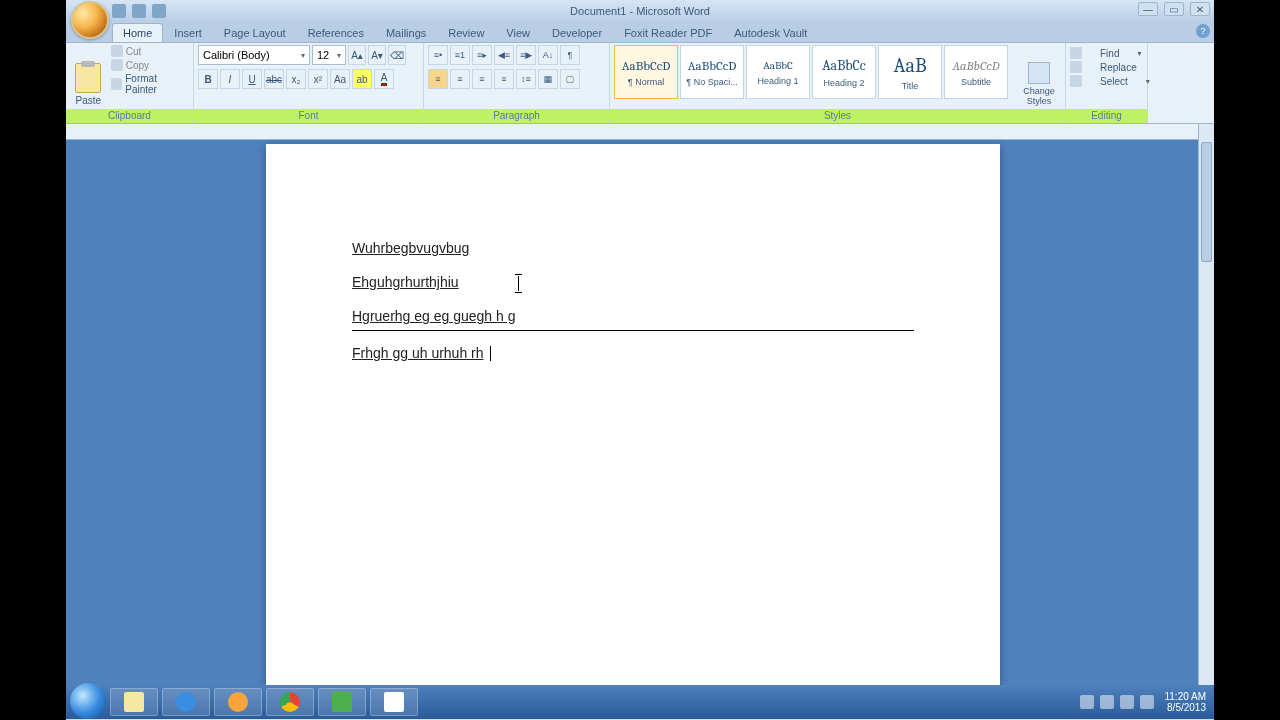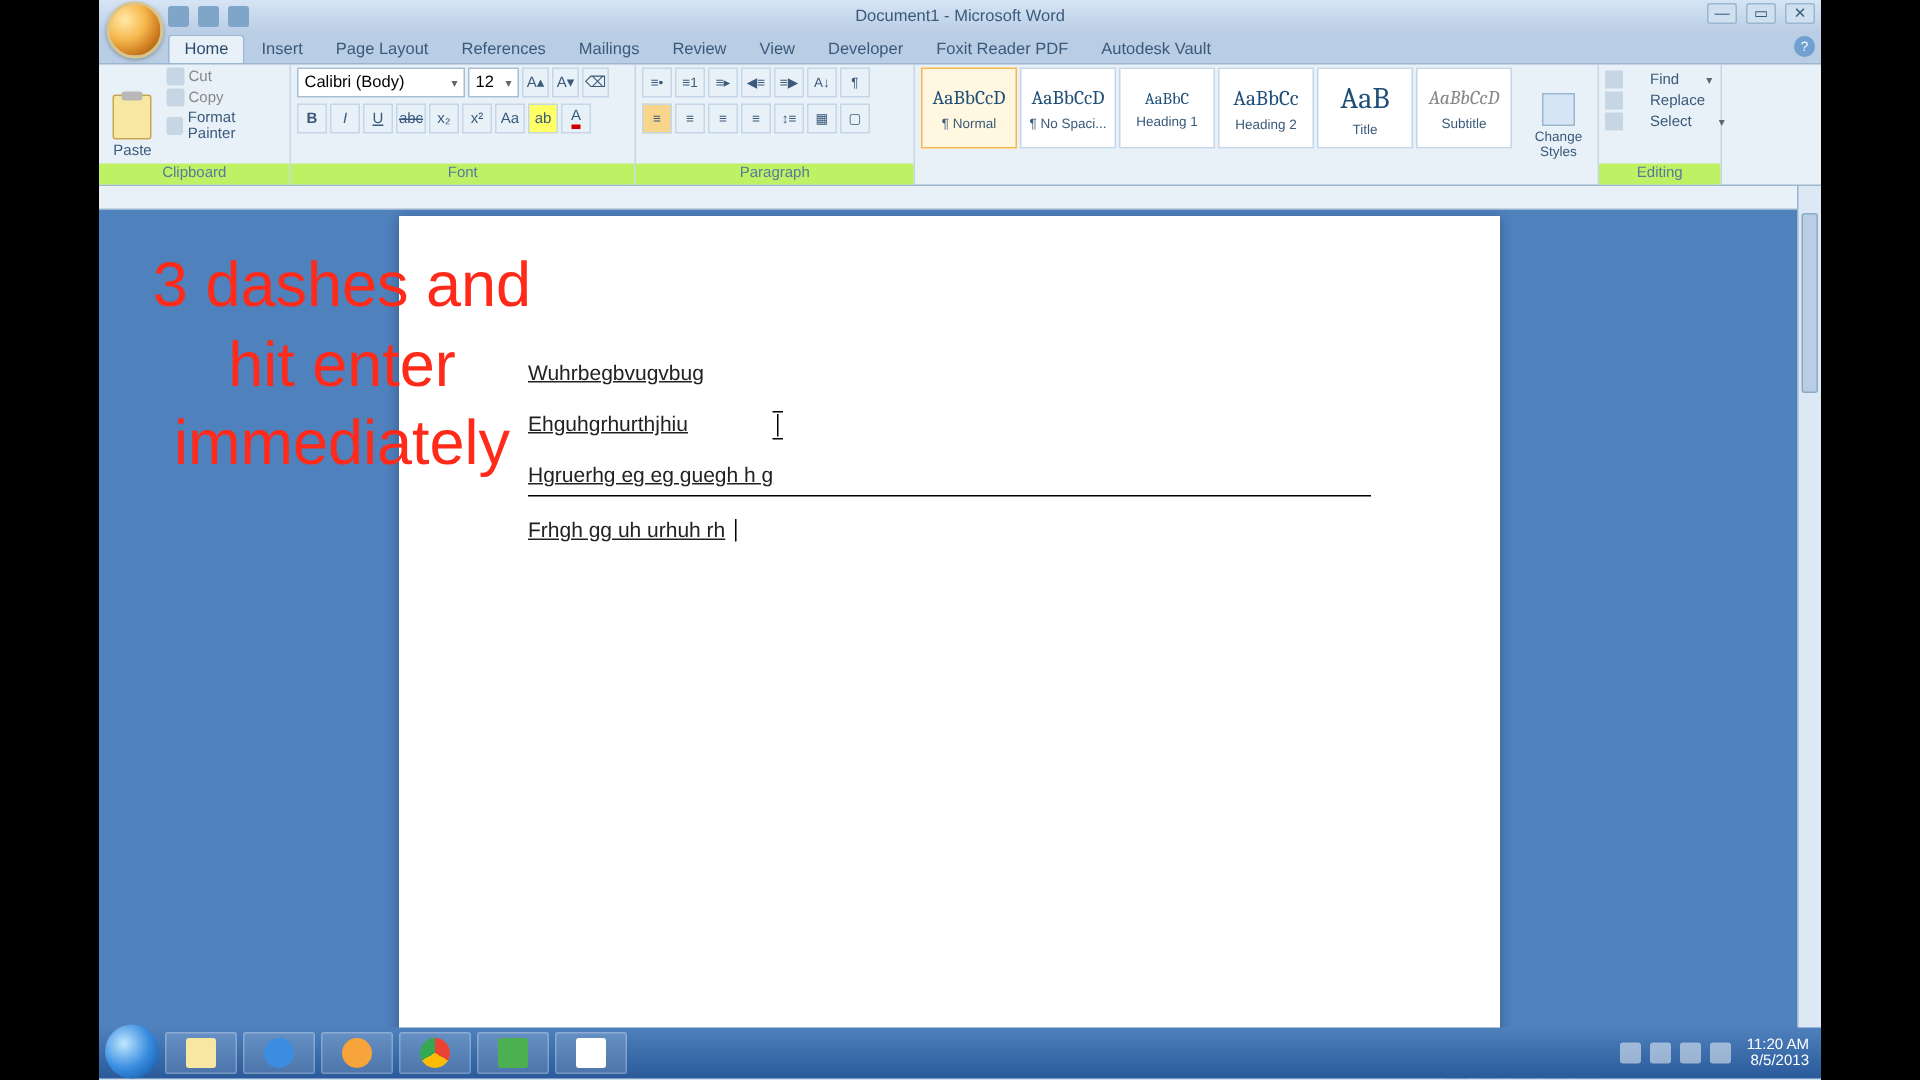--- a/index.html
+++ b/index.html
@@ -260,20 +260,21 @@
           <div class="style-item">
               <div class="preview" style="color:#888;font-style:italic;">AaBbCcD</div>
               <div>Subtitle</div>
             </div>
         </div>
         <div class="change-styles">
           <div class="cicon"></div>
           <div>Change Styles</div>
         </div>
       </div>
+      <div class="group-label">Styles</div>
     </div>
 
     <div class="group g-editing">
       <div class="group-body">
         <div class="edit-col">
           <div>
               <span class="eicon"></span>
               <span>Find</span>
               <span class="dd">▾</span>
             </div>
@@ -291,21 +292,20 @@
       <div class="group-label">Editing</div>
     </div>
   </div>
 
   <div class="workspace">
     <div class="ruler-h"></div>
     <div class="vscroll">
         <div class="thumb"></div>
       </div>
 
-    <div class="annotation">3 dashes and hit enter immediately</div>
 
     <div class="page">
       <p><span class="underlined">Wuhrbegbvugvbug</span></p>
       <p style="position:relative;"><span class="underlined">Ehguhgrhurthjhiu</span><span class="text-cursor" style="left:166px;top:2px;"></span></p>
       <p><span class="underlined">Hgruerhg eg eg guegh h g</span></p>
       <hr class="hr-line">
       <p><span class="underlined">Frhgh gg uh urhuh rh</span><span class="cursor"></span></p>
     </div>
   </div>
 

